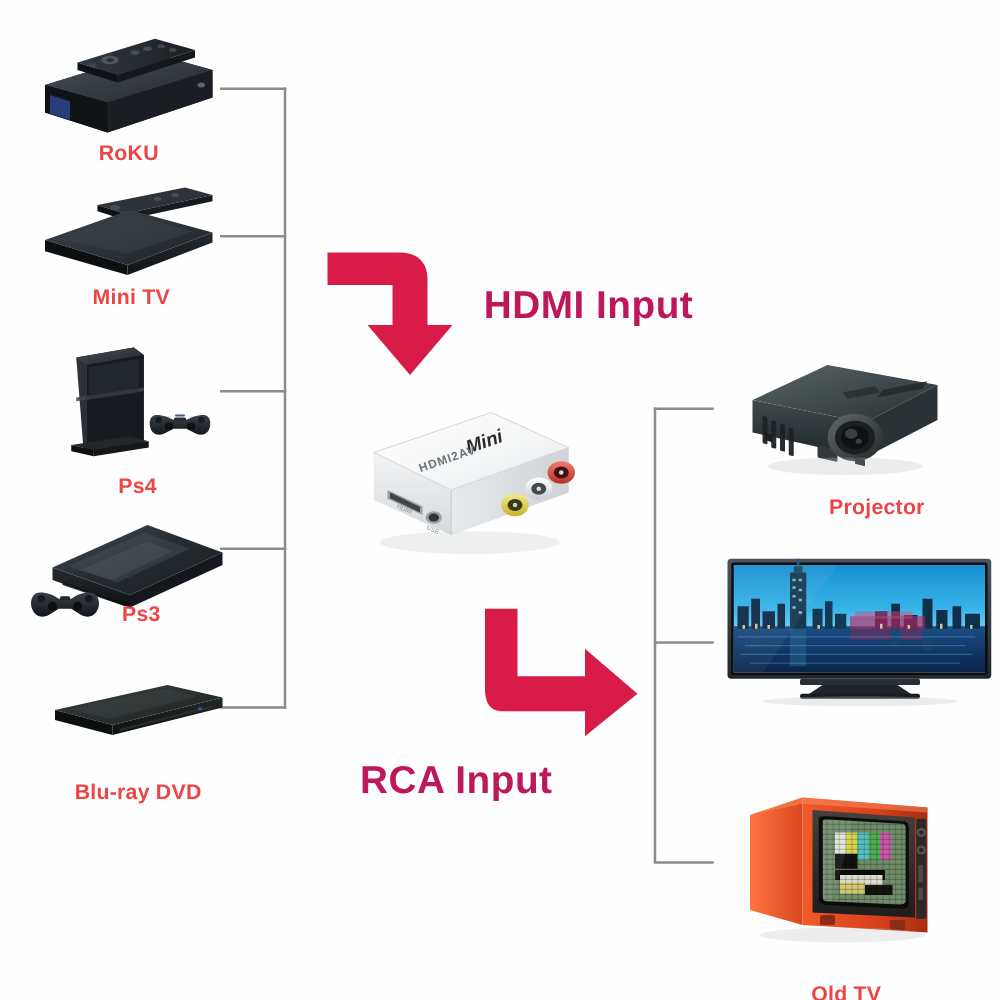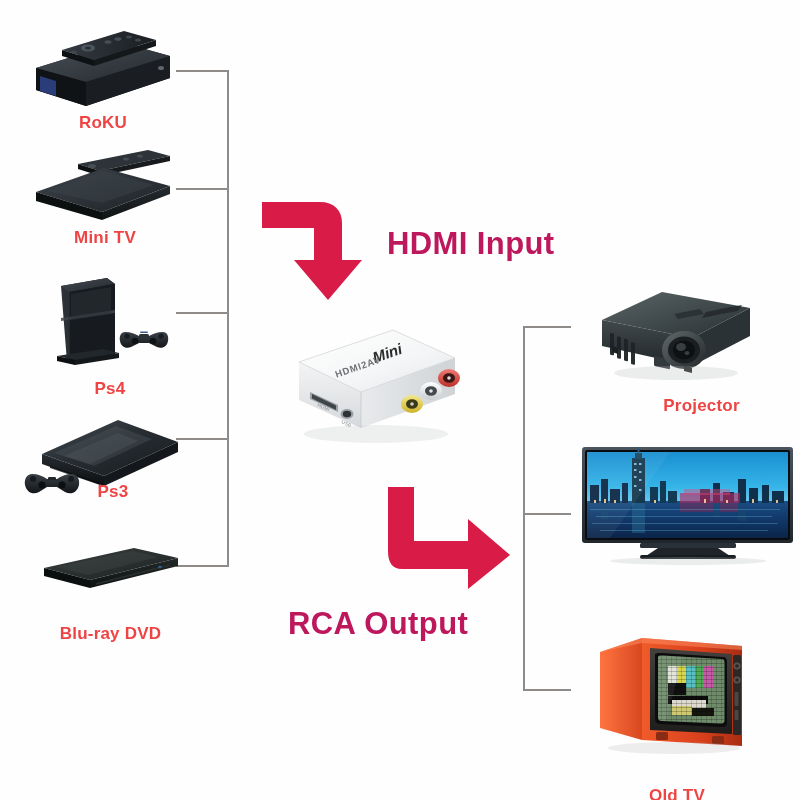--- a/index.html
+++ b/index.html
@@ -354,21 +354,21 @@
 
       <ellipse cx="95" cy="116" rx="72" ry="9" fill="#c9ccce" opacity="0.30"></ellipse>
     </svg>
   </div>
 
   <div class="device" style="left:382px; top:485px;">
     <svg width="135" height="108" viewBox="0 0 135 108">
       <path d="M6,2 L32,2 L32,56 L86,56 L86,34 L128,70 L86,104 L86,84 L20,84 C10,84 6,77 6,66 Z" fill="#d81b47"></path>
     </svg>
   </div>
-  <div class="flow-label" style="left:288px; top:606px;">RCA Output</div>
+  <div class="flow-label" style="left:288px; top:606px;">RCA Input</div>
 
   <div class="device" style="left:588px; top:278px;">
     <svg width="175" height="110" viewBox="0 0 175 110">
       <defs>
         <linearGradient id="prTop" x1="0" y1="0" x2="1" y2="1">
           <stop offset="0%" stop-color="#5b6566"></stop>
             <stop offset="55%" stop-color="#3e4749"></stop>
             <stop offset="100%" stop-color="#2a3133"></stop>
         </linearGradient>
         <linearGradient id="prFr" x1="0" y1="0" x2="0" y2="1">

